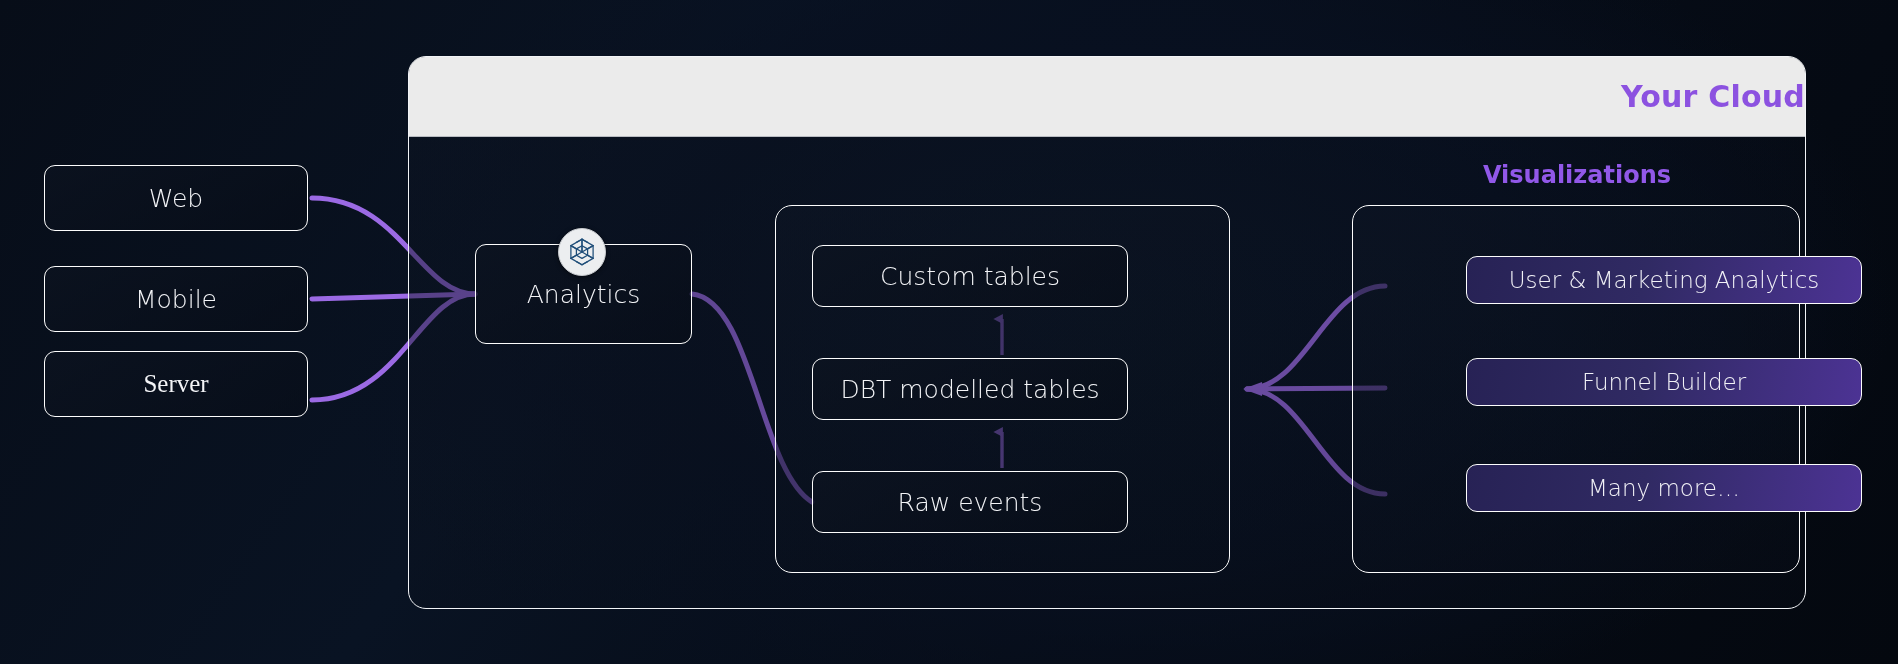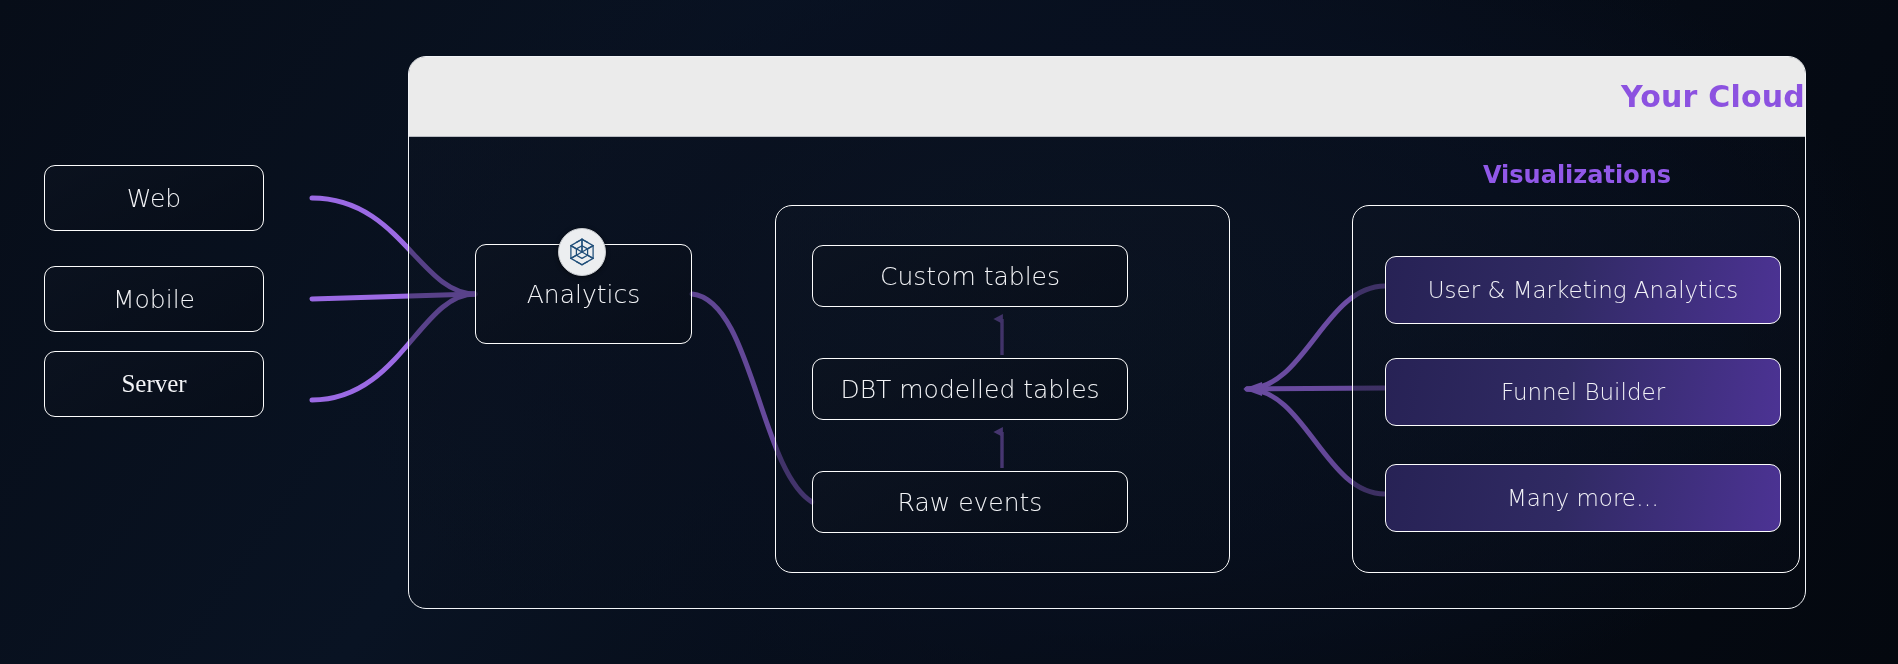--- a/index.html
+++ b/index.html
@@ -56,21 +56,21 @@
     background:linear-gradient(150deg, rgba(12,19,32,.72) 0%, rgba(7,12,22,.55) 100%);
     display:flex; align-items:center; justify-content:center;
     color:#f3f4f7;
     font-size:25px;
     font-weight:300;
     z-index:5;
     text-align:center;
   }
 
   
-  .src { left:44px; width:220px; height:66px; font-size:25px; }
+  .src { left:44px; width:264px; height:66px; font-size:25px; }
   #src-web    { top:165px; }
   #src-mobile { top:266px; }
   #src-server { top:351px;font-family:Liberation Serif, serif; }
 
   
   #pipeline-node {
     left:475px; top:244px; width:217px; height:100px;
     font-size:25px;
     z-index:7;
   }
@@ -113,22 +113,22 @@
   }
   #wh-custom { top:245px; }
   #wh-dbt    { top:358px; }
   #wh-raw    { top:471px; }
 
   
   #viz-title { left:1432px; top:161px; width:290px; }
   #viz-box   { left:1352px; top:205px; width:448px; height:368px; }
   .viz-item {
     position:absolute;
-    left:1385px;
-    width:396px; height:68px;
+    left:1466px;
+    width:396px; height:48px;
     border:1.7px solid #fdfdfd;
     border-radius:11px;
     display:flex; align-items:center; justify-content:center;
     color:#f2f2f7;
     font-size:23px; font-weight:300;
     z-index:5;
     background:linear-gradient(100deg, #272255 0%, #302a63 45%, #4c3394 100%);
   }
   #viz-analytics { top:256px; }
   #viz-funnel    { top:358px; }

